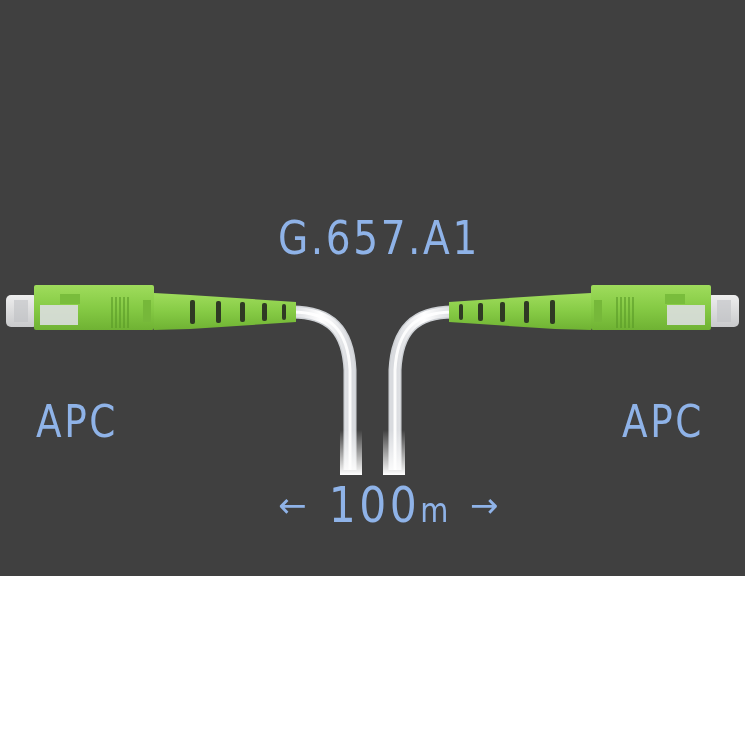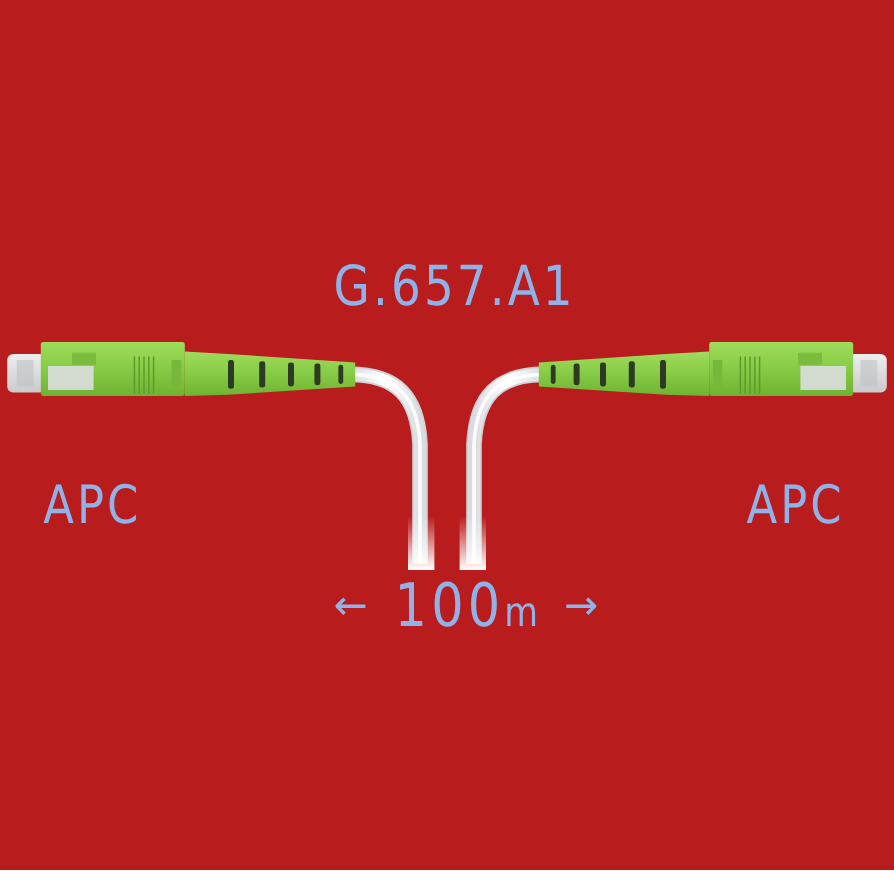--- a/index.html
+++ b/index.html
@@ -1,16 +1,16 @@
 <!DOCTYPE html>
 <html><head>
 <meta charset="utf-8">
 <style>
   html, body { margin: 0; padding: 0; background: #ffffff; }
-  .stage { position: relative; width: 745px; height: 725px; overflow: hidden; background: #b91c1c; }
+  .stage { position: relative; width: 745px; height: 576px; overflow: hidden; background: #404040; }
   .label {
     position: absolute;
     font-family: "DejaVu Sans", sans-serif;
     color: #8fb3e8;
     font-weight: normal;
     letter-spacing: 3px;
     line-height: 1;
     white-space: nowrap;
   }
   .title { left: 278px; top: 215px; font-size: 46px; transform: scaleX(0.85); transform-origin: left top; }

